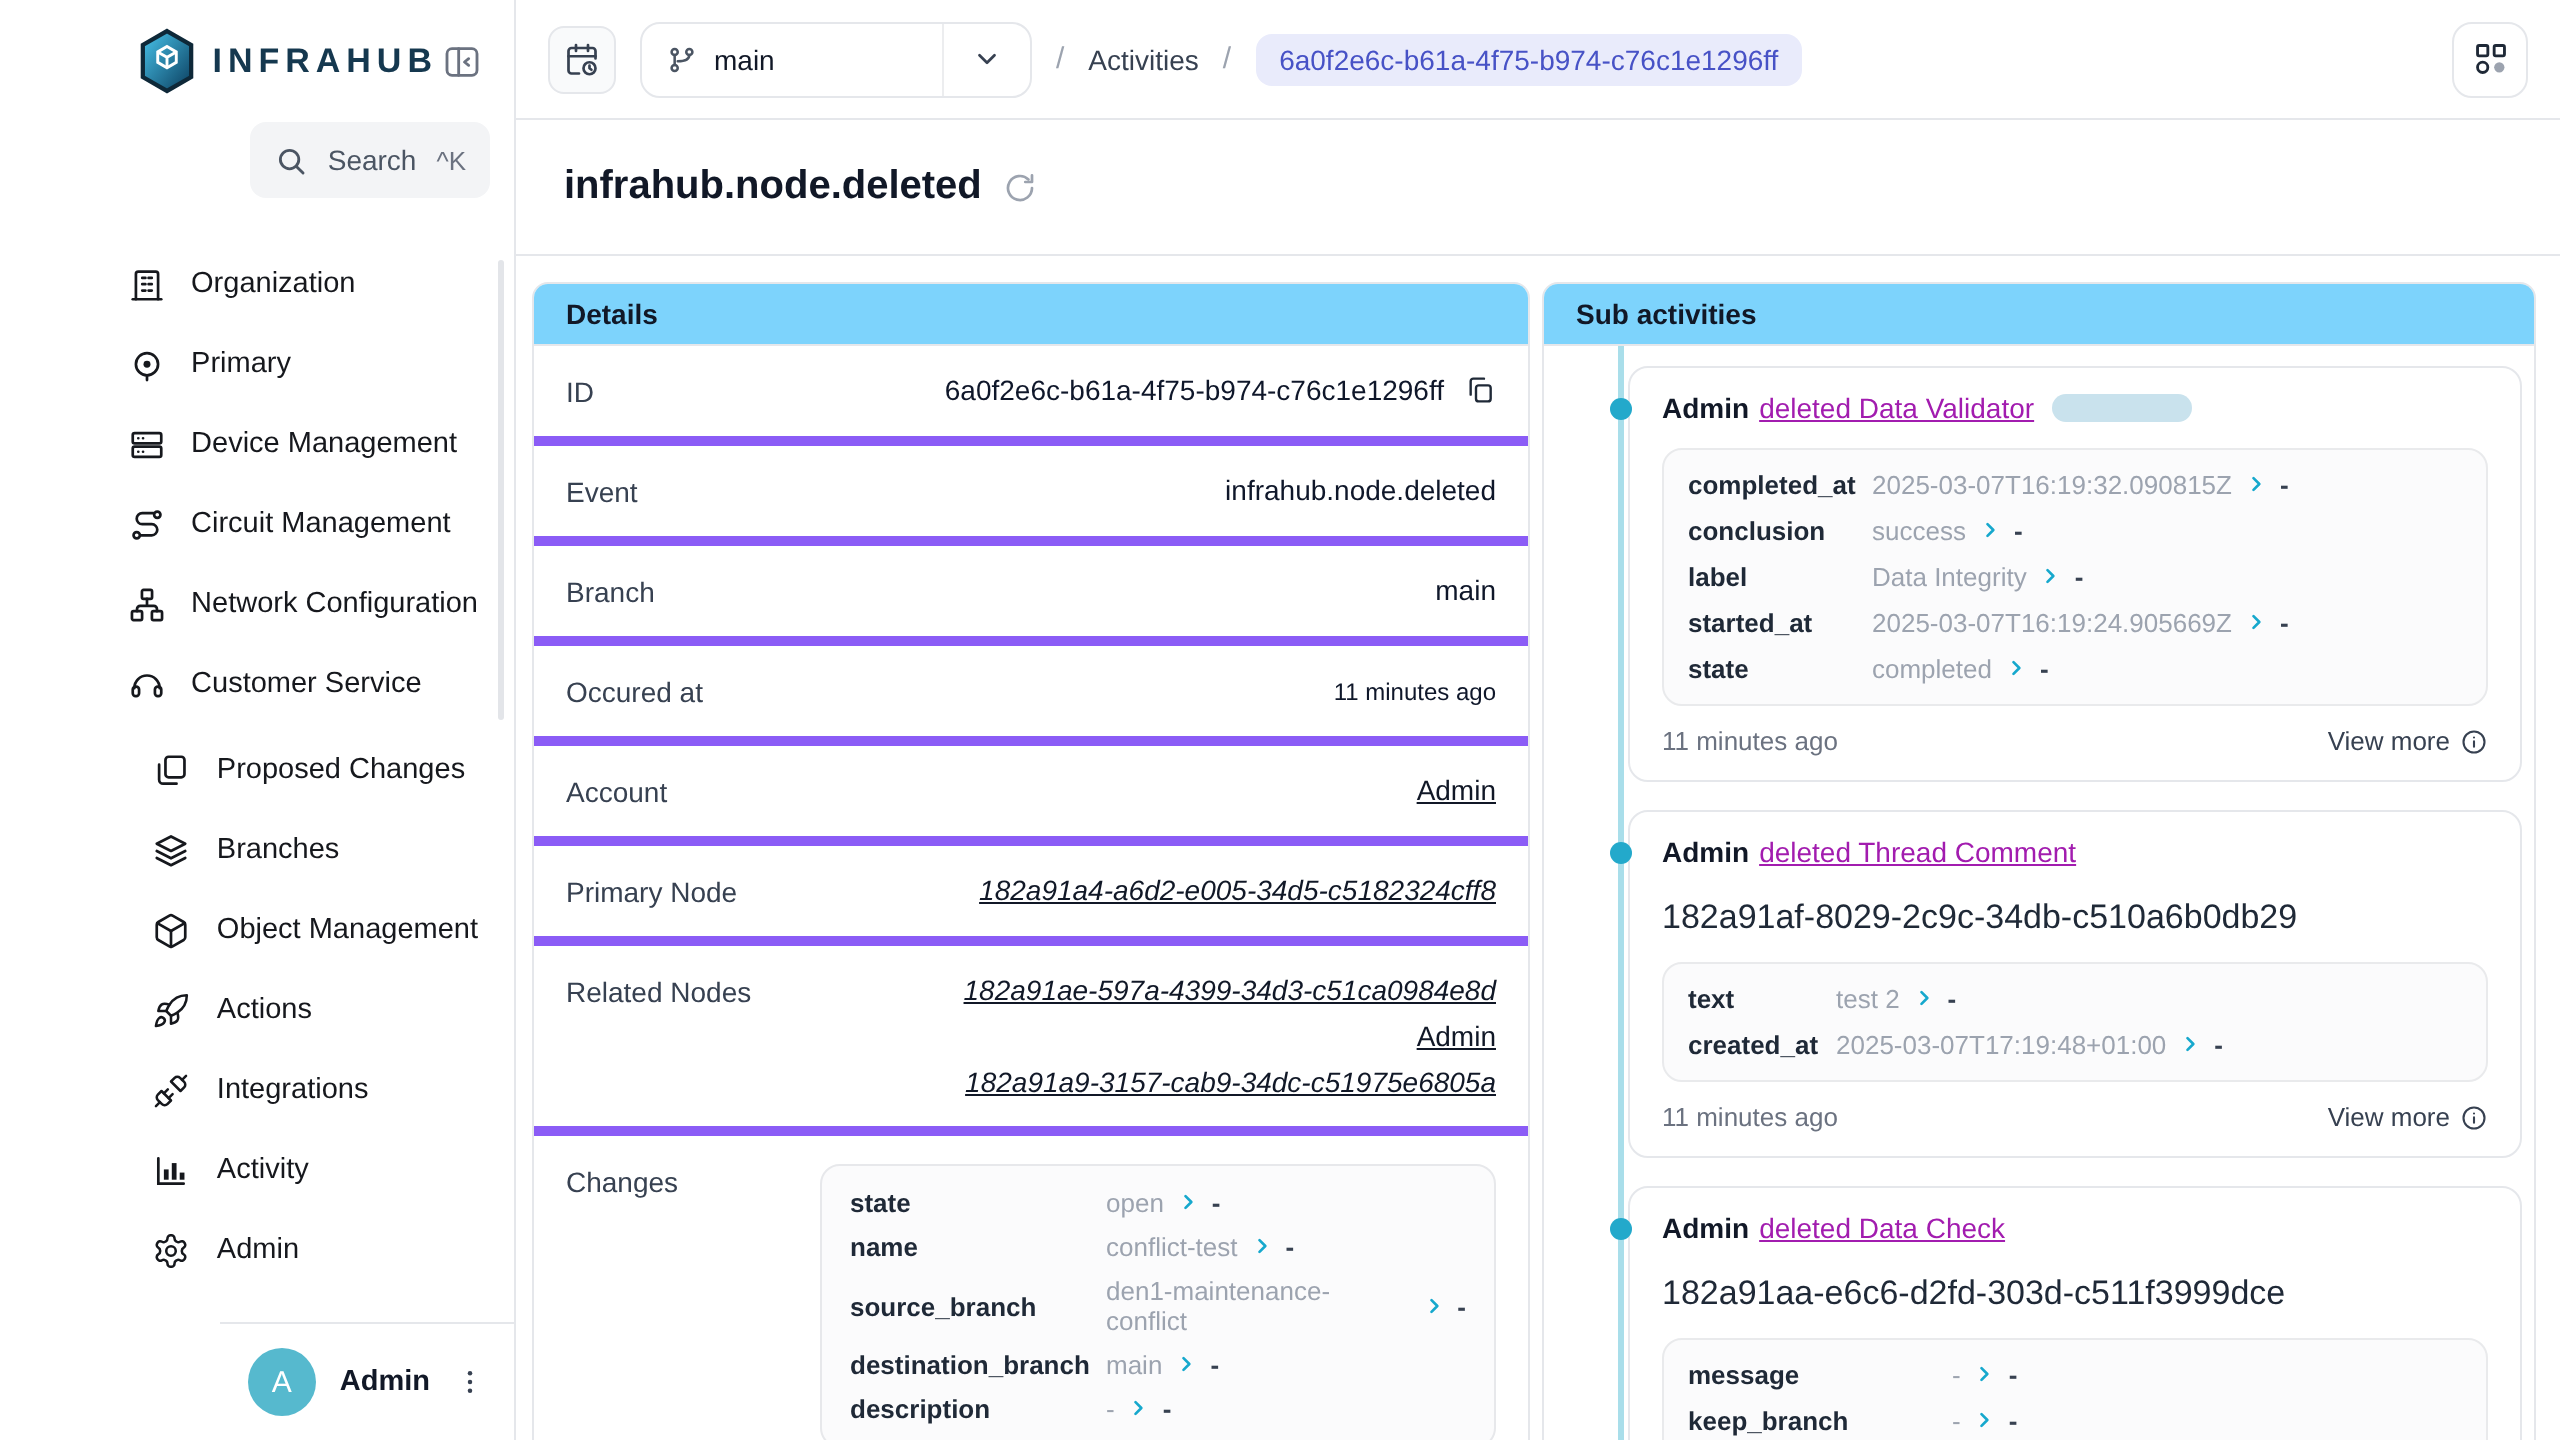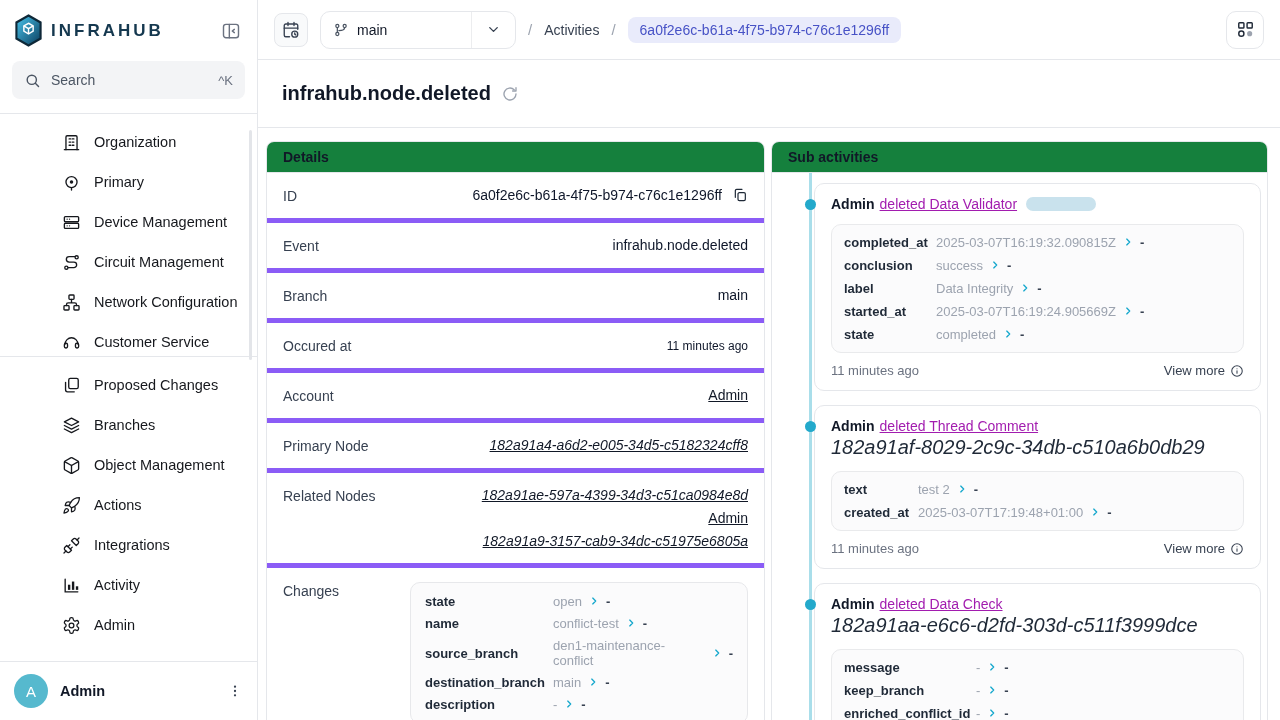--- a/index.html
+++ b/index.html
@@ -4,21 +4,21 @@
 <style>
   * { box-sizing: border-box; margin: 0; padding: 0; }
   html,body { width:1280px; height:720px; overflow:hidden; }
   body {
     font-family: "Liberation Sans", sans-serif;
     background:#fff; color:#111827; display:flex; font-size:14px;
   }
   svg { display:block; }
 
   
-  .sidebar { width:258px; flex:none; border-right:1px solid #E5E7EB; display:flex; flex-direction:column; background:#fff; position:relative; }
+  .sidebar { width:258px; flex:none; border-right:1px solid #E5E7EB; display:flex; flex-direction:column; background:#fff; position:relative;align-items:flex-end; }
   .side-top { display:flex; align-items:center; justify-content:space-between; padding:14px 14px 8px 14px; }
   .brand { display:flex; align-items:center; gap:8px; }
   .brand-text { font-weight:800; letter-spacing:3px; font-size:17px; color:#15384F; }
   .icon-btn { background:none; border:none; color:#6B7280; cursor:pointer; padding:2px; }
   .searchbox { margin:6px 12px 14px 12px; background:#F3F4F6; border-radius:8px; height:38px; display:flex; align-items:center; gap:10px; padding:0 12px; color:#4B5563; cursor:pointer; }
   .searchbox .kbd { margin-left:auto; color:#6B7280; font-size:13px; }
   .side-divider { border-top:1px solid #E5E7EB; }
   .nav { padding:8px 8px 4px 8px;margin-left:44px; }
   .nav.primary { height:242px; overflow:hidden; position:relative; }
   .nav-item { display:flex; align-items:center; gap:13px; height:40px; padding:0 10px; border-radius:6px; color:#16181D; cursor:pointer; }
@@ -41,21 +41,21 @@
   .crumb-link { color:#374151; cursor:pointer; }
   .crumb-pill { background:#E9EBFB; color:#4752C6; padding:5px 12px; border-radius:8px; font-size:14px; cursor:pointer; }
   .tb-right { margin-left:auto; width:38px; height:38px; border:1px solid #E5E7EB; border-radius:10px; background:#fff; display:flex; align-items:center; justify-content:center; color:#1F2937; cursor:pointer; }
 
   .page-head { height:68px; flex:none; border-bottom:1px solid #E5E7EB; display:flex; align-items:center; gap:10px; padding:0 24px; }
   .page-title { font-size:20px; font-weight:700; color:#111827; }
   .refresh { color:#9CA3AF; background:none; border:none; cursor:pointer; }
 
   .content { flex:1; display:flex; gap:6px; padding:13px 12px 0 8px; overflow:hidden; }
   .panel { border:1px solid #E5E7EB; border-radius:8px; background:#fff; overflow:hidden; }
-  .panel-header { background:#15803d; border-bottom:1px solid #E5E7EB; padding:7px 16px; font-weight:700; font-size:14px; color:#111827; }
+  .panel-header { background:#7dd3fc; border-bottom:1px solid #E5E7EB; padding:7px 16px; font-weight:700; font-size:14px; color:#111827; }
 
   
   .details-panel { width:499px; flex:none; align-self:flex-start; }
   .drow { display:flex; justify-content:space-between; align-items:flex-start; padding:14px 16px; border-bottom:5px solid #8b5cf6; }
   .drow:last-child { border-bottom:none; }
   .dlabel { color:#374151; padding-top:1px; }
   .dvalue { color:#0F172A; text-align:right; }
   .id-val { display:flex; align-items:center; gap:10px; }
   .copy-btn { background:none; border:none; color:#1F2937; cursor:pointer; }
   .small-val { font-size:12px; padding-top:2px; }
@@ -73,21 +73,21 @@
   
   .sub-panel { flex:1; min-width:0; height:710px; }
   .sub-body { position:relative; padding:10px 6px 0 42px; height:100%; }
   .timeline { position:absolute; left:37px; top:0; bottom:0; width:3px; background:#A9DEEA; }
   .card { position:relative; border:1px solid #E5E7EB; border-radius:10px; padding:12px 16px; margin-bottom:14px; background:#fff; }
   .tdot { position:absolute; left:-10px; top:15px; width:11px; height:11px; border-radius:50%; background:#23A9CB; }
   .card-title { font-size:14px; display:flex; align-items:center; gap:5px; flex-wrap:wrap; }
   .actor { color:#111827; font-weight:600; }
   .action { color:#a21caf;text-decoration:underline; }
   .skeleton { display:inline-block; width:70px; height:14px; border-radius:999px; background:#C9E2ED; margin-left:4px; }
-  .card-sub { margin-top:2px; font-style:italic; color:#1F2937; font-size:20px; }
+  .card-sub { margin-top:15px; color:#1F2937; font-size:17px; }
   .card-box { margin-top:12px; border:1px solid #E9EAEC; background:#FBFBFC; border-radius:10px; padding:10px 12px; display:flex; flex-direction:column; gap:8px; }
   .card-foot { margin-top:10px; display:flex; align-items:center; justify-content:space-between; font-size:13px; color:#6B7280; }
   .view-more { display:flex; align-items:center; gap:5px; color:#374151; cursor:pointer; background:none; border:none; font-size:13px; }
   .pchev svg { display:inline-block; }
 </style>
 </head>
 <body>
 
 <aside class="sidebar">
   <div class="side-top">

